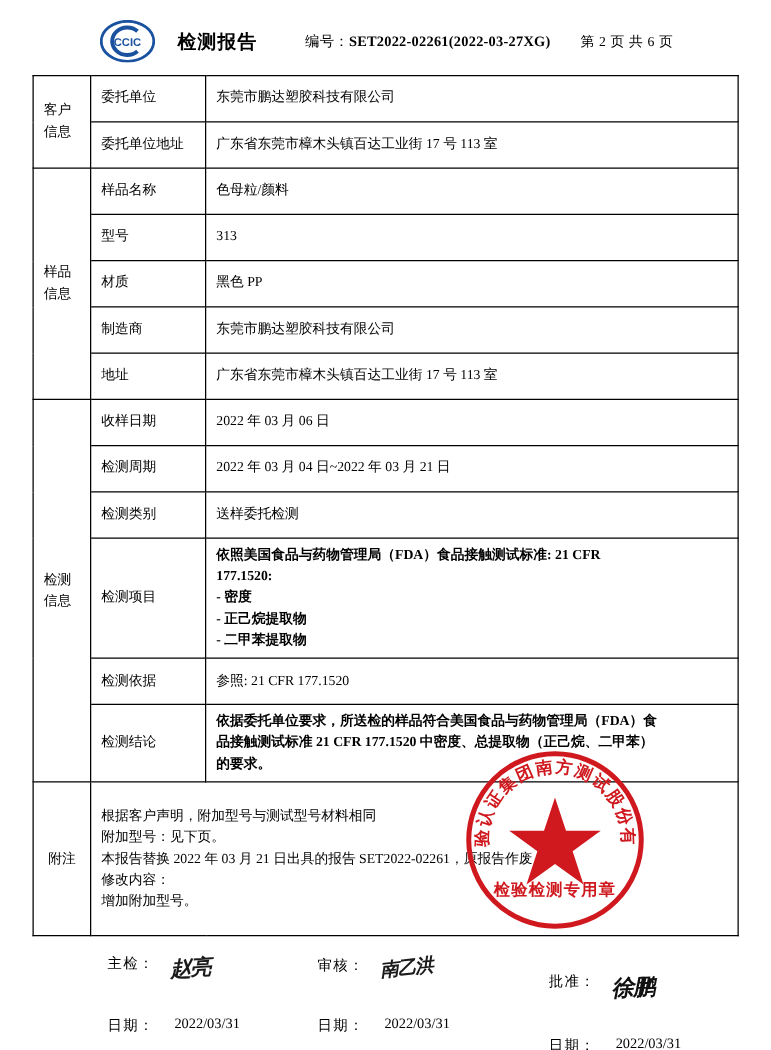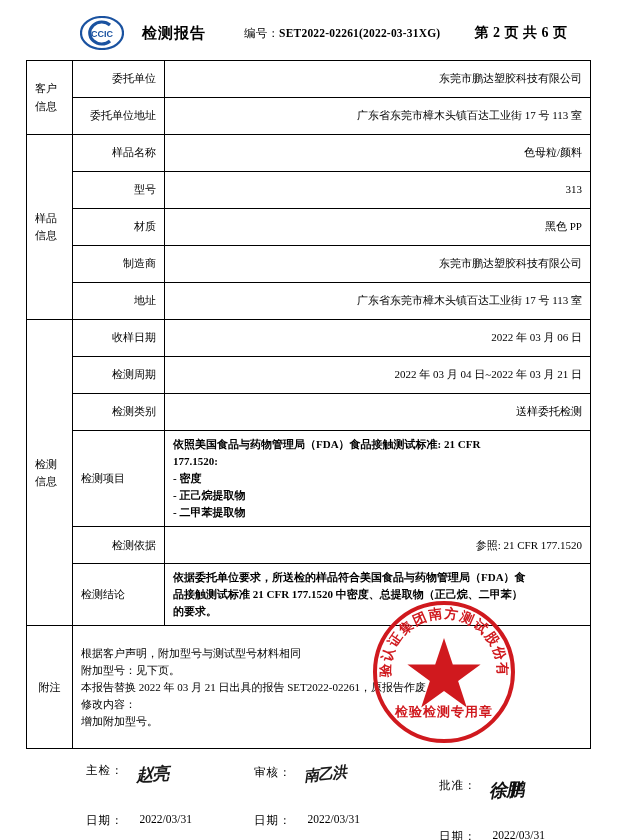--- a/index.html
+++ b/index.html
@@ -48,23 +48,23 @@
     font-family: "Liberation Serif", serif;
   }
   .header-no {
     margin-left: 38px;
     font-size: 11.5px;
     font-weight: bold;
     letter-spacing: 0.2px;
   }
   .header-no .lbl { font-weight: normal; }
   .header-page {
-    margin-left: 34px;
-    font-size: 14px;
-    font-weight: bold;
+    margin-left: 24px;
+    font-size: 11px;
+    font-weight: normal;
     letter-spacing: 0.5px;
   }
 
   
   table.main {
     border-collapse: collapse;
     width: 565px;
     table-layout: fixed;
     margin-top: 4px;
   }
@@ -86,21 +86,21 @@
     display: block;
   }
   td.label {
     width: 92px;
     padding-left: 8px;
     white-space: nowrap;
   }
   td.value {
     padding-left: 10px;
   }
-  .row-h { height: 26px; text-align: right; }
+  .row-h { height: 26px; }
 
   .multiline { line-height: 1.75; font-weight: bold; }
   .indent { display:block; }
 
   
   td.notes {
     height: 112px;
     vertical-align: top;
     padding-top: 6px;
     line-height: 1.9;
@@ -174,21 +174,21 @@
 
   <div class="header">
     <div class="logo">
       <svg width="44" height="34" viewBox="0 0 44 34">
         <ellipse cx="22" cy="17" rx="21" ry="16" fill="none" stroke="#1a52a0" stroke-width="2.2"></ellipse>
         <path d="M30 9 A12 11 0 1 0 30 25" fill="none" stroke="#1a52a0" stroke-width="3.2"></path>
         <text x="22" y="21" font-family="Liberation Sans, sans-serif" font-size="9" font-weight="bold" fill="#1a52a0" text-anchor="middle">CCIC</text>
       </svg>
     </div>
     <div class="header-title">检测报告</div>
-    <div class="header-no"><span class="lbl">编号：</span><span>SET2022-02261(2022-03-31XG)</span></div>
+    <div class="header-no"><span class="lbl">编号：</span><span>SET2022-02261(2022-03-27XG)</span></div>
     <div class="header-page">第 2 页 共 6 页</div>
   </div>
 
   <table class="main">
     <colgroup>
       <col style="width:46px">
       <col style="width:92px">
       <col>
     </colgroup>
     <tbody>

